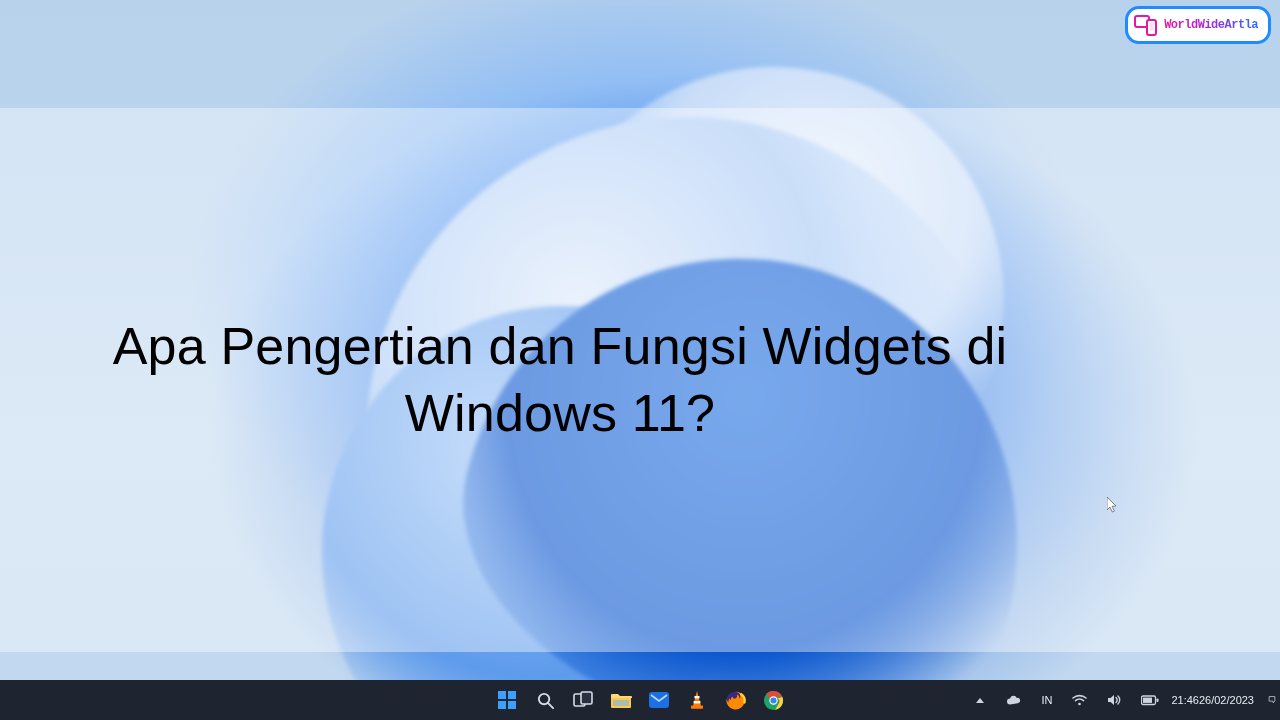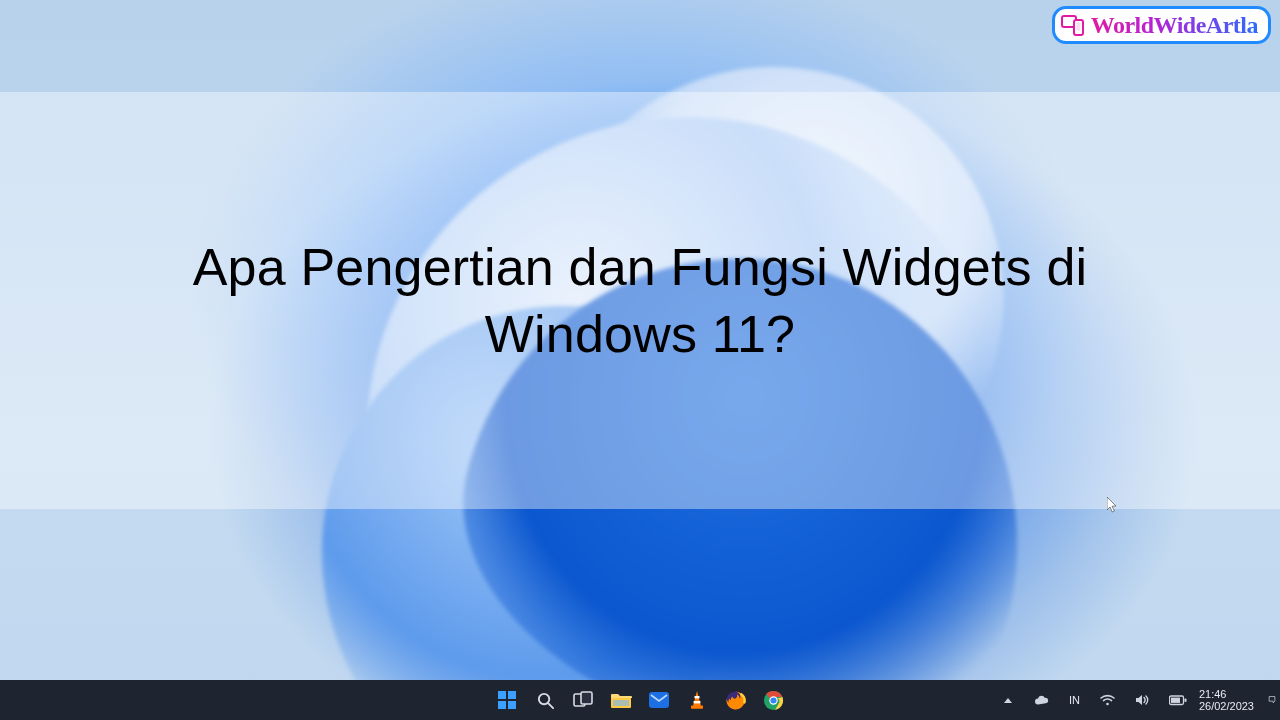--- a/index.html
+++ b/index.html
@@ -41,26 +41,25 @@
         background: radial-gradient(ellipse at 50% 30%, #9ec6f7 0%, #5e9bec 55%, rgba(94,155,236,0) 80%);
         transform: rotate(-35deg); }
   .p4 { width: 460px; height: 380px; left: 560px; top: 70px;
         background: radial-gradient(ellipse at 50% 35%, #e9f1fd 0%, #c9ddf8 50%, rgba(201,221,248,0) 78%);
         transform: rotate(22deg); }
 
   
   .title-band {
     position: absolute;
     left: 0; right: 0;
-    top: 92px;
-    height: 417px;
+    top: 108px;
+    height: 544px;
     background: rgba(255,255,255,0.40);
     display: flex;
     align-items: center;
-    justify-content: center;
   }
   .headline {
     font-size: 52px;
     line-height: 1.28;
     color: #000;
     text-align: center;
     font-weight: 400;
     max-width: 1120px;
     letter-spacing: 0.2px;
   }
@@ -78,29 +77,29 @@
     border-radius: 14px;
     padding: 2px 10px 2px 6px;
     height: 38px;
     box-sizing: border-box;
   }
   .watermark-icon {
     width: 24px;
     height: 24px;
   }
   .watermark-text {
-    font-size: 24px;
+    font-size: 12px;
     font-weight: 800;
     letter-spacing: -0.5px;
     background: linear-gradient(90deg, #e11aa3 0%, #b223d6 40%, #2b6bff 100%);
     -webkit-background-clip: text;
     -webkit-text-fill-color: transparent;
     background-clip: text;
     color: transparent;
-    font-family: Liberation Serif, serif;
+    font-family: Liberation Mono, monospace;
   }
 
   
   .cursor {
     position: absolute;
     left: 1107px;
     top: 497px;
     width: 11px;
     height: 17px;
     pointer-events: none;
@@ -155,22 +154,22 @@
   .tray-icons svg, .tray-icons .dot { display: block; }
   .chevron {
     width: 0; height: 0;
     border-left: 4px solid transparent;
     border-right: 4px solid transparent;
     border-bottom: 5px solid #cfd5e0;
     margin-right: 2px;
   }
   .clock {
     display: flex;
-    flex-direction: column;
-    align-items: flex-start;
+    flex-direction: row;
+    align-items: center;
     line-height: 12px;
     padding-right: 6px;
   }
   .notif-dot {
     width: 8px; height: 8px;
   }
 
   .taskbar-left-spacer { width: 1px; }
 </style>
 </head>

